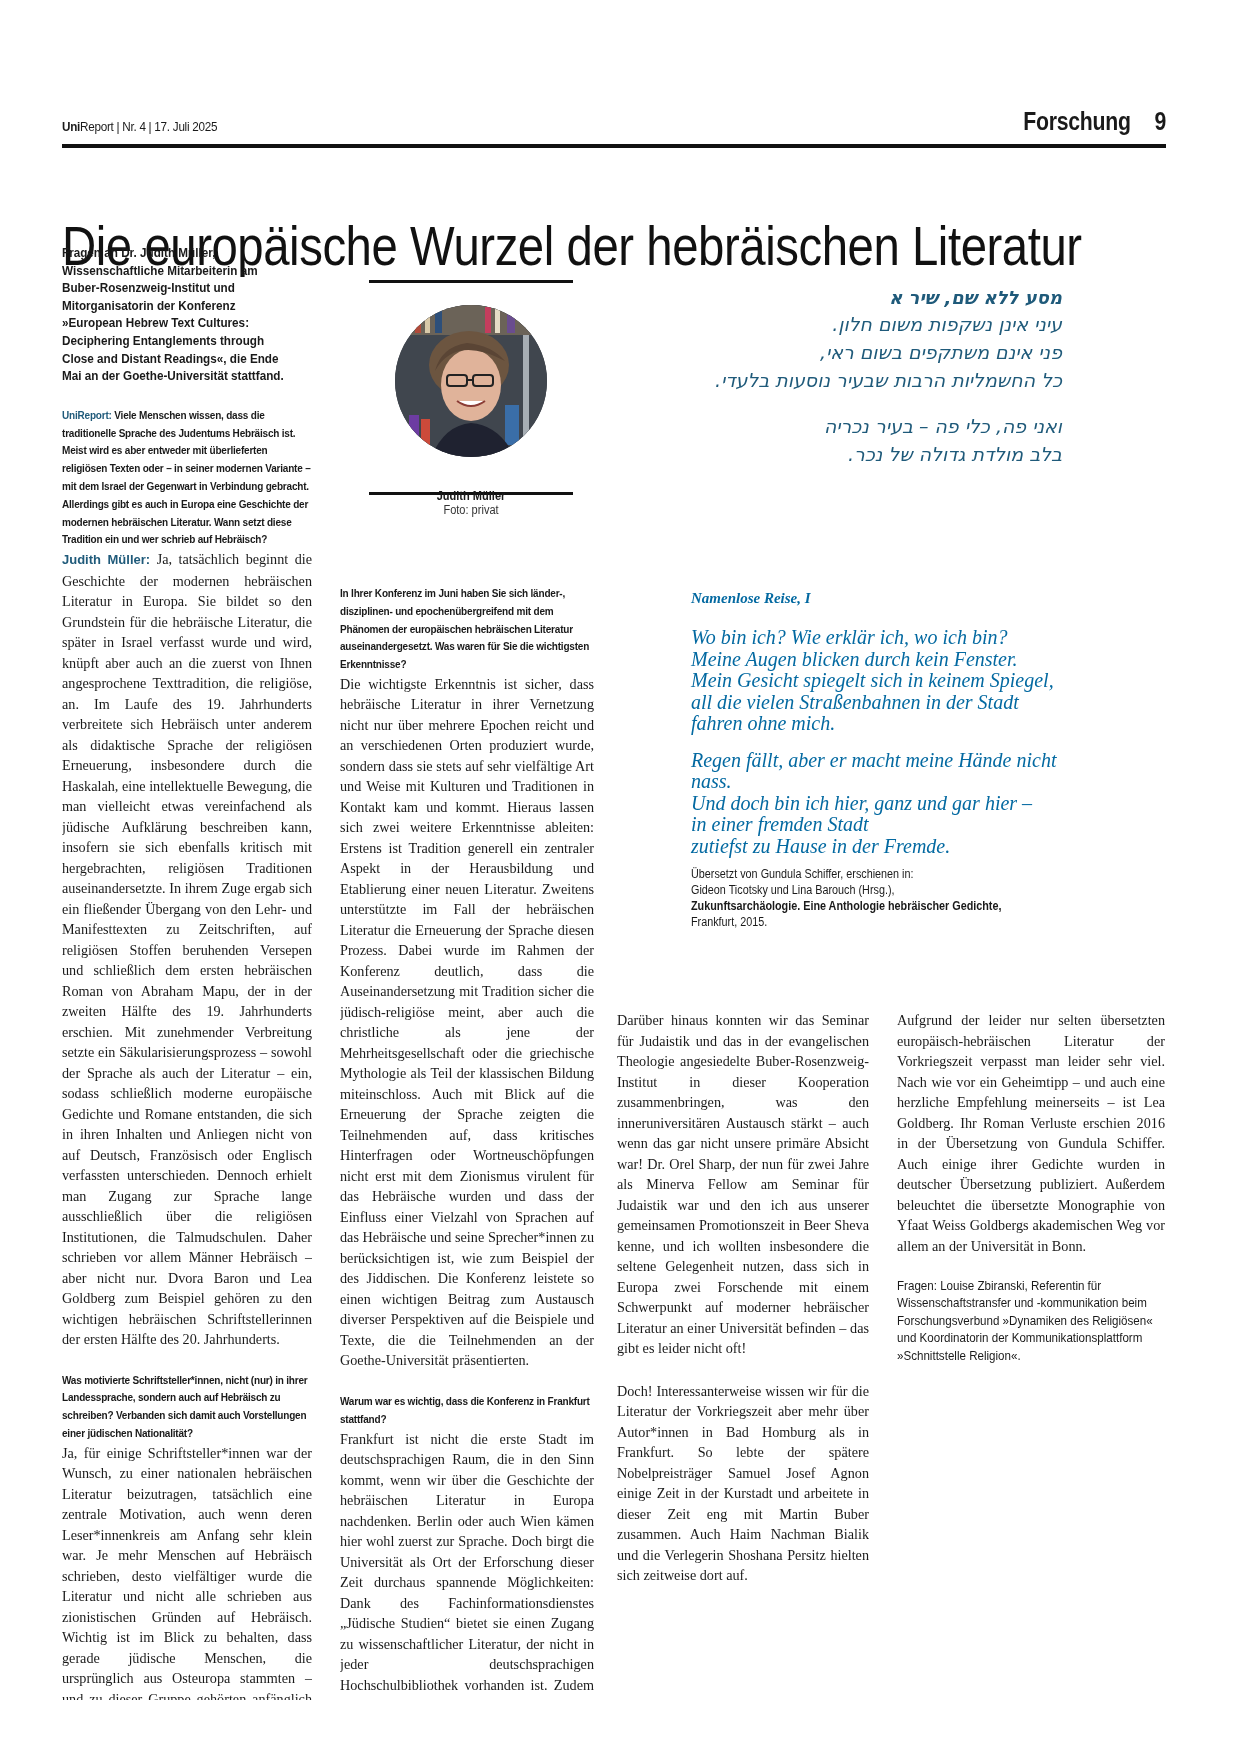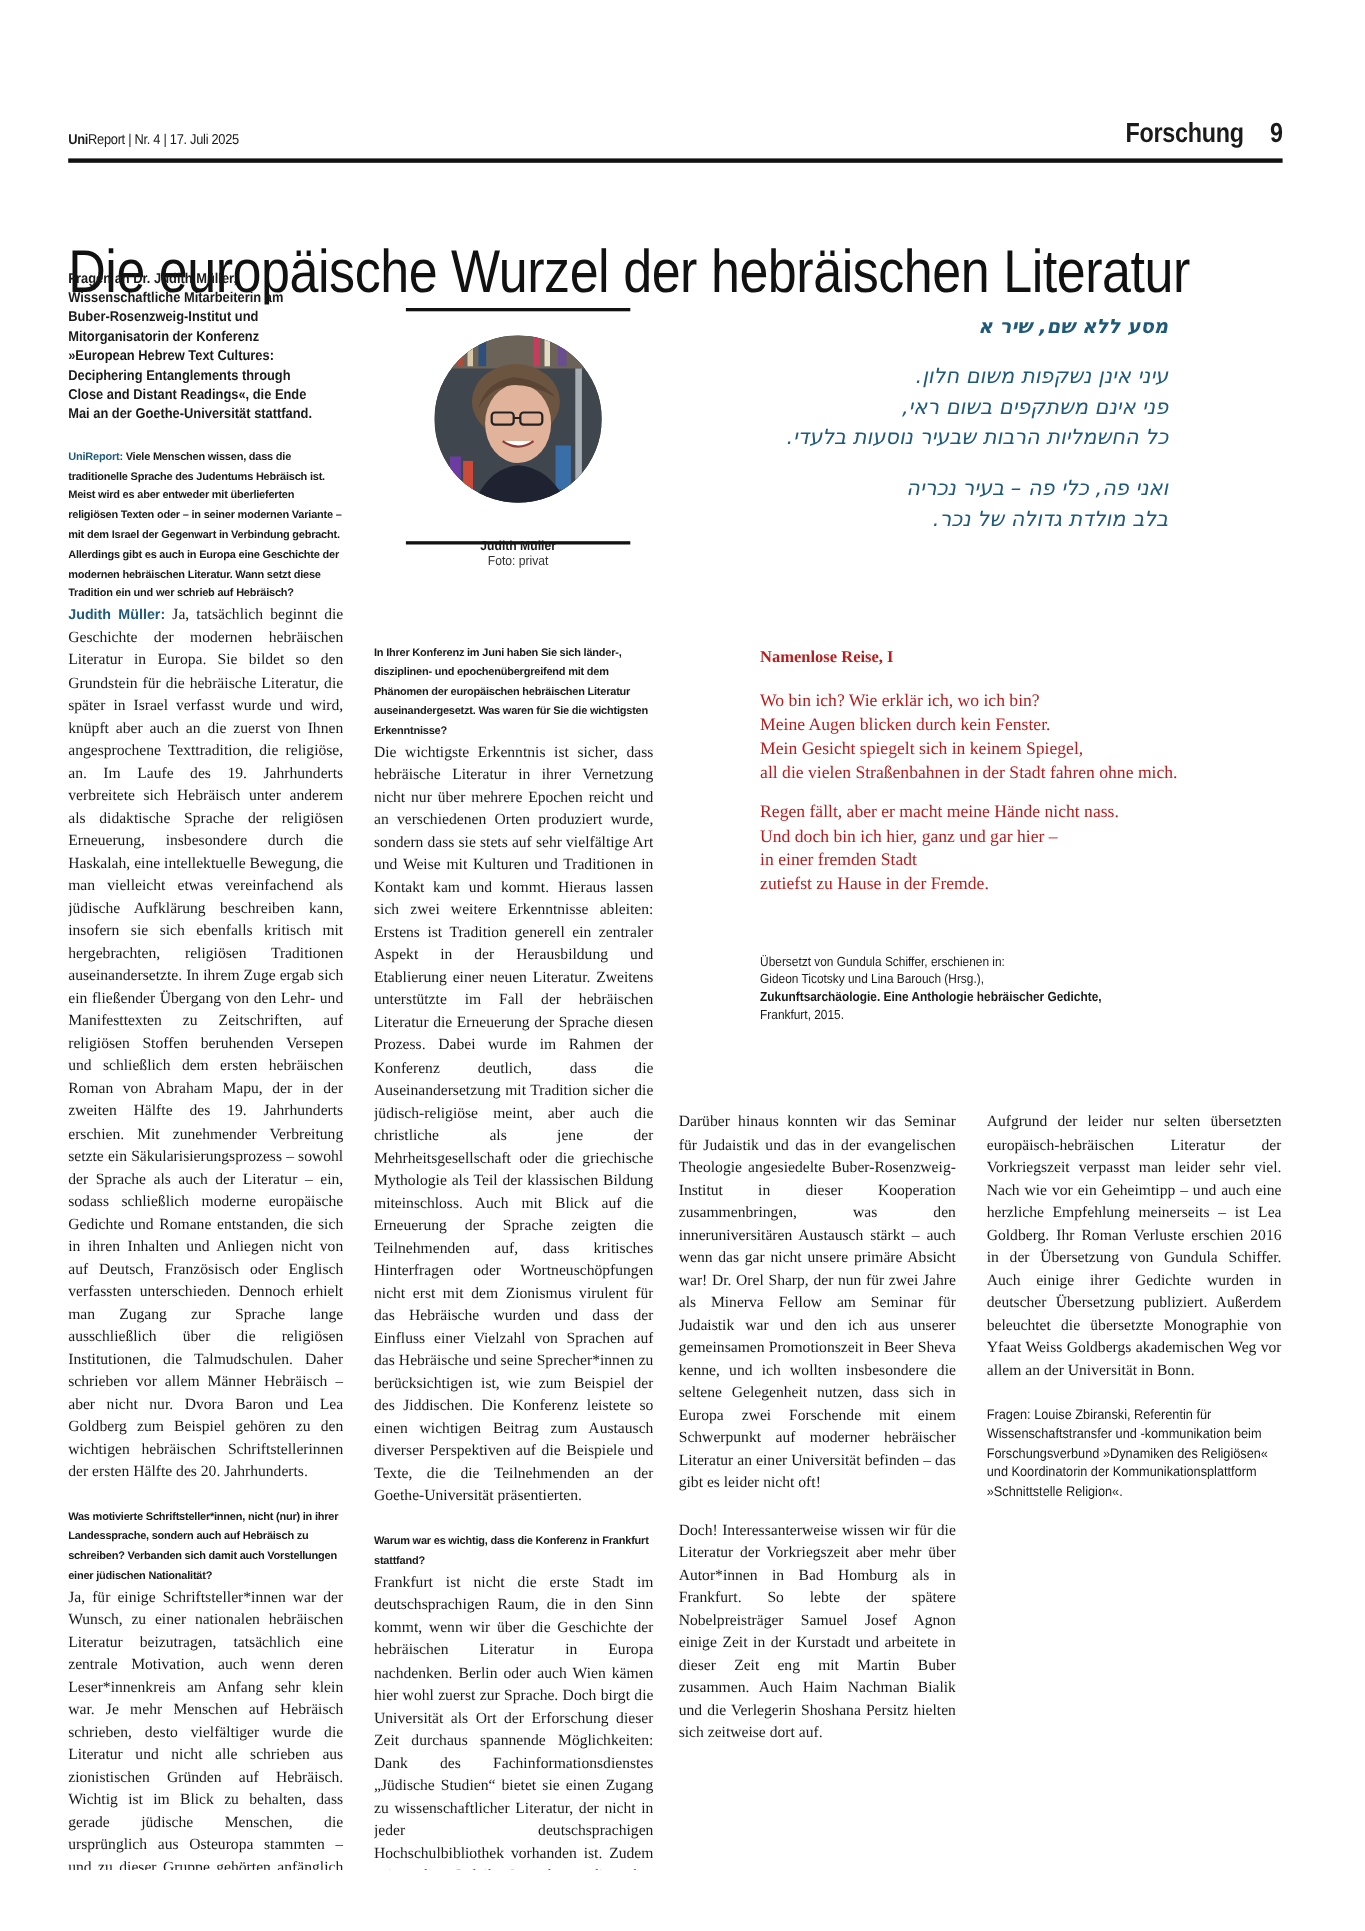--- a/index.html
+++ b/index.html
@@ -33,27 +33,27 @@
 
   
   .photo-box { position: absolute; left: 369px; top: 280px; width: 204px; height: 209px; border-top: 3px solid #111; border-bottom: 3px solid #111; }
   .avatar { position: absolute; left: 26px; top: 22px; width: 152px; height: 152px; border-radius: 50%; overflow: hidden; background: #3a3f46; }
   .caption { position: absolute; left: 0; width: 100%; text-align: center; top: 206px; }
   .cap-name { font-size: 12px; font-weight: bold; display: block; transform: scaleX(0.92); }
   .cap-credit { font-size: 12px; display: block; transform: scaleX(0.92); color: #333; }
 
   
   .hebrew { position: absolute; left: 640px; top: 286px; width: 422px; direction: rtl; text-align: right; color: #1f5a7a; font-style: italic; font-family: "DejaVu Sans", sans-serif; }
-  .hebrew .h-title { font-size: 18px; font-weight: bold; margin-bottom: 18px; line-height: 24px; }
+  .hebrew .h-title { font-size: 18px; font-weight: bold; line-height: 24px; }
   .hebrew .h-line { font-size: 19px; line-height: 28px; }
   .hebrew .stanza { margin-bottom: 18px; }
 
-  .german { position: absolute; left: 691px; top: 590px; width: 380px; color: #b91c1c; }
+  .german { position: absolute; left: 691px; top: 590px; width: 380px; color: #0369a1; font-style: italic; }
   .german .g-title { font-size: 15px; font-weight: bold; margin-bottom: 20px; }
-  .german .g-line { font-size: 16px; line-height: 21.5px; }
+  .german .g-line { font-size: 20px; line-height: 21.5px; }
   .german .stanza { margin-bottom: 15px; }
 
   .credit { position: absolute; left: 691px; top: 866px; width: 380px; font-size: 12px; line-height: 16px; transform: scaleX(0.9); transform-origin: left top; color: #1a1a1a; }
   .credit b { font-weight: bold; }
 
   .outro { font-size: 12.6px; line-height: 17.4px; text-align: left; transform: scaleX(0.92); transform-origin: left top; width: 290px; }
 </style>
 </head>
 <body>
 

